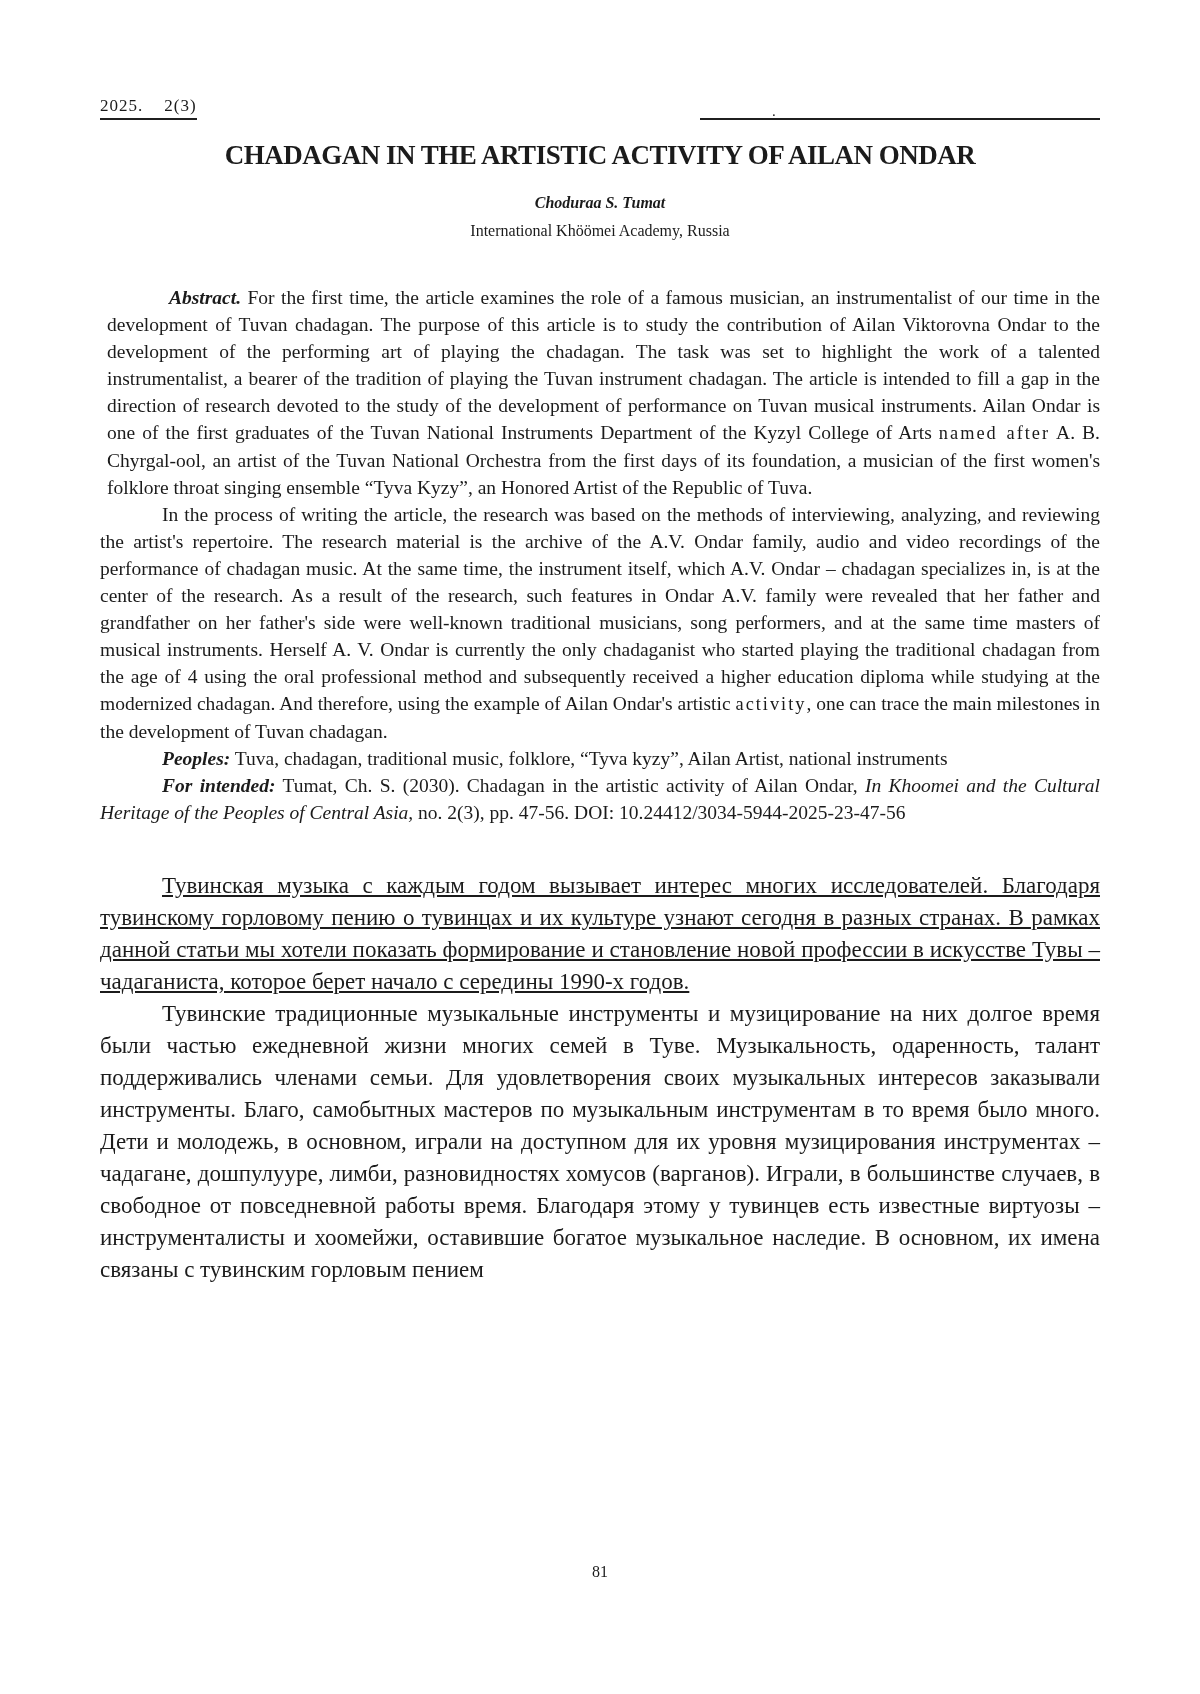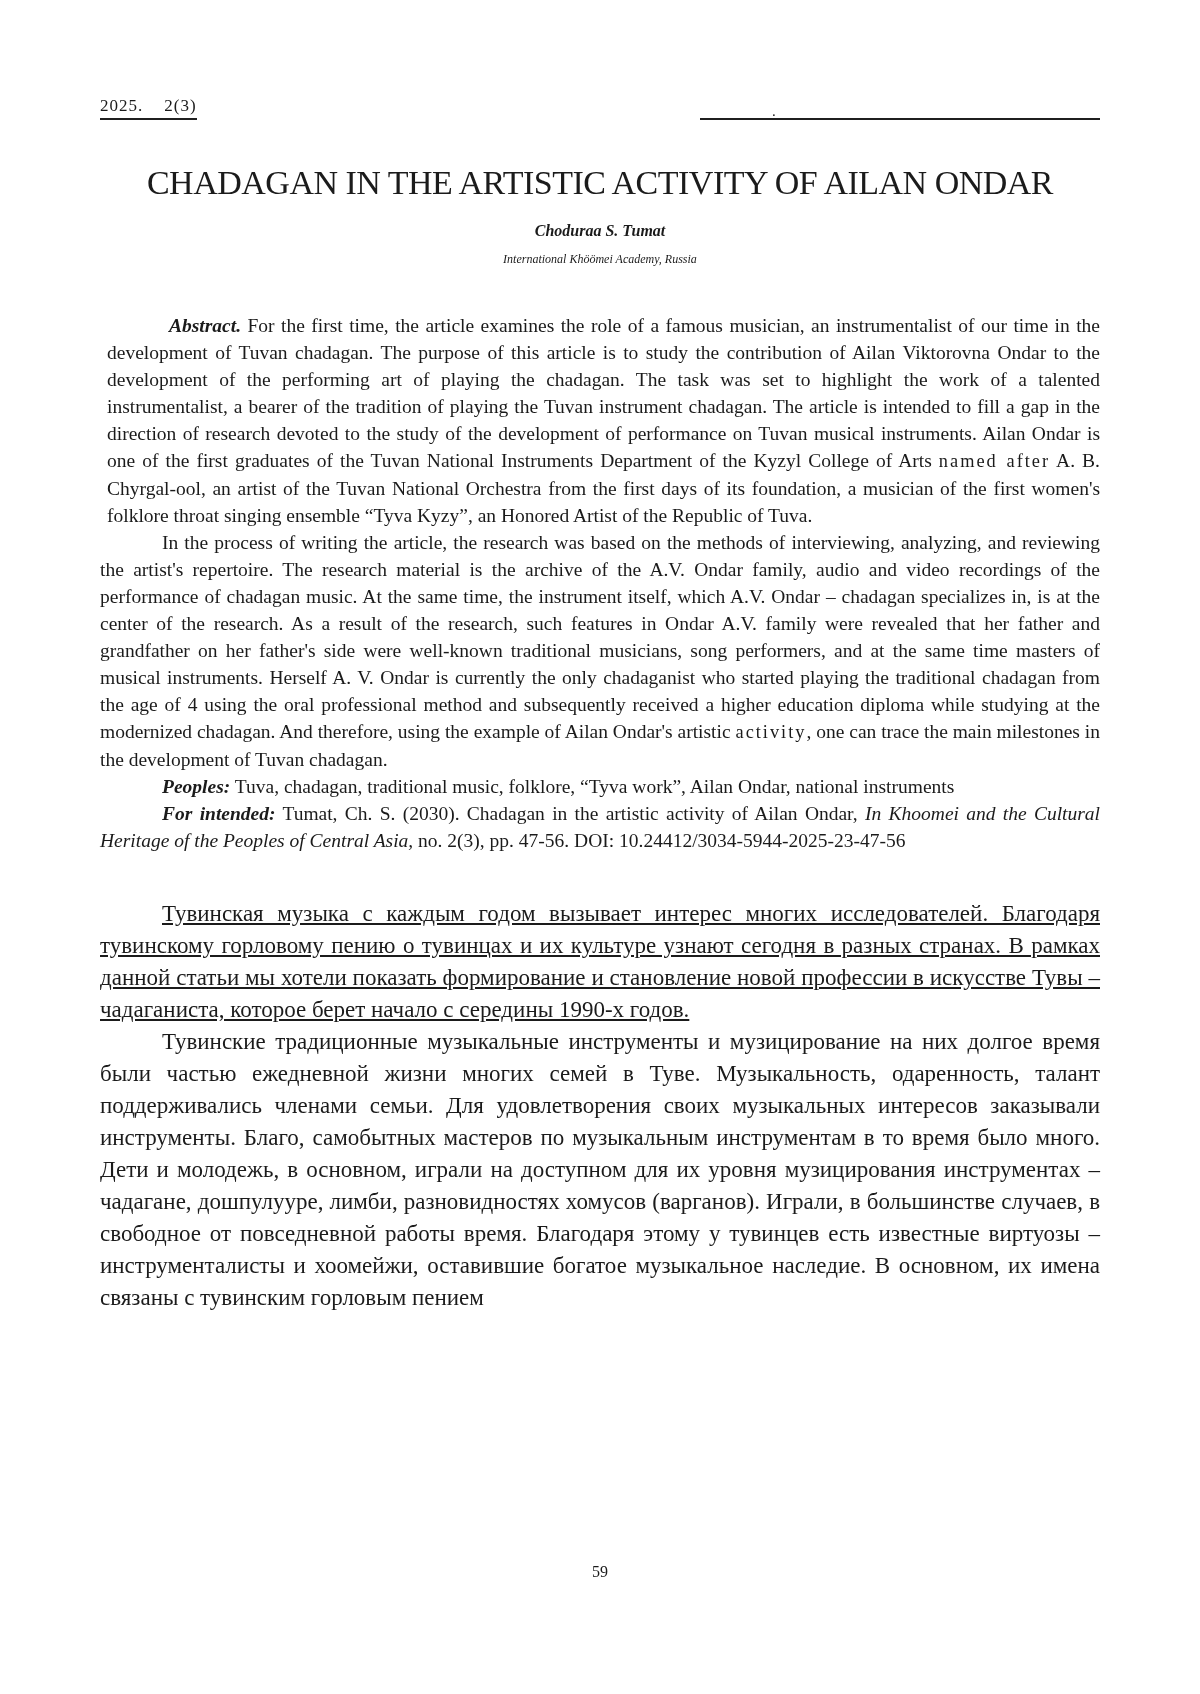--- a/index.html
+++ b/index.html
@@ -38,40 +38,39 @@
     border-bottom: 2.5px solid #1f1f1f;
   }
   .header-dot {
     position: absolute;
     left: 72px;
     bottom: -1px;
     font-size: 15px;
     line-height: 1;
   }
   .title {
-    margin: 46px 0 0 0;
+    margin: 18px 0 0 0;
     text-align: center;
-    font-size: 34px;
-    font-weight: 400;
+    font-size: 27px;
+    font-weight: 700;
     letter-spacing: -0.5px;
     line-height: 34px;
   }
   .author {
     margin-top: 18px;
     text-align: center;
     font-size: 16px;
     font-weight: 700;
     font-style: italic;
     line-height: 26px;
   }
   .affiliation {
     margin-top: 2px;
     text-align: center;
-    font-size: 12px;
-    font-style: italic;
+    font-size: 16px;
     line-height: 26px;
   }
   .para {
     margin: 0;
     text-align: justify;
     text-indent: 62px;
   }
   .para.en {
     font-size: 19.5px;
     line-height: 27px;
@@ -122,23 +121,23 @@
 
   <h1 class="title">CHADAGAN IN THE ARTISTIC ACTIVITY OF AILAN ONDAR</h1>
 
   <div class="author">Choduraa S. Tumat</div>
   <div class="affiliation">International Khöömei Academy, Russia</div>
 
   <p class="para en abstract-start"><span class="lead">Abstract.</span><span> For the first time, the article examines the role of a famous musician, an instrumentalist of our time in the development of Tuvan chadagan. The purpose of this article is to study the contribution of Ailan Viktorovna Ondar to the development of the performing art of playing the chadagan. The task was set to highlight the work of a talented instrumentalist, a bearer of the tradition of playing the Tuvan instrument chadagan. The article is intended to fill a gap in the direction of research devoted to the study of the development of performance on Tuvan musical instruments. Ailan Ondar is one of the first graduates of the Tuvan National Instruments Department of the Kyzyl College of Arts </span><span class="spaced">named after</span><span> A. B. Chyrgal-ool, an artist of the Tuvan National Orchestra from the first days of its foundation, a musician of the first women's folklore throat singing ensemble “Tyva Kyzy”, an Honored Artist of the Republic of Tuva.</span></p>
 
   <p class="para en"><span>In the process of writing the article, the research was based on the methods of interviewing, analyzing, and reviewing the artist's repertoire. The research material is the archive of the A.V. Ondar family, audio and video recordings of the performance of chadagan music. At the same time, the instrument itself, which A.V. Ondar – chadagan specializes in, is at the center of the research. As a result of the research, such features in Ondar A.V. family were revealed that her father and grandfather on her father's side were well-known traditional musicians, song performers, and at the same time masters of musical instruments. Herself A. V. Ondar is currently the only chadaganist who started playing the traditional chadagan from the age of 4 using the oral professional method and subsequently received a higher education diploma while studying at the modernized chadagan. And therefore, using the example of Ailan Ondar's artistic </span><span class="spaced">activity</span><span>, one can trace the main milestones in the development of Tuvan chadagan.</span></p>
 
-  <p class="para en"><span class="lead">Peoples:</span><span> Tuva, chadagan, traditional music, folklore, “Tyva work”, Ailan Ondar, national instruments</span></p>
+  <p class="para en"><span class="lead">Peoples:</span><span> Tuva, chadagan, traditional music, folklore, “Tyva kyzy”, Ailan Artist, national instruments</span></p>
 
   <p class="para en"><span class="lead">For intended:</span><span> Tumat, Ch. S.  (2030). Chadagan in the artistic activity of Ailan Ondar, </span><span class="src-italic">In Khoomei and the Cultural Heritage of the Peoples of Central Asia,</span><span> no. 2(3), pp. 47-56. DOI: 10.24412/3034-5944-2025-23-47-56</span></p>
 
   <p class="para ru ru-start">Тувинская музыка с каждым годом вызывает интерес многих исследователей. Благодаря тувинскому горловому пению о тувинцах и их культуре узнают сегодня в разных странах. В рамках данной статьи мы хотели показать формирование и становление новой профессии в искусстве Тувы – чадаганиста,  которое берет начало с середины 1990-х годов.</p>
 
   <p class="para ru">Тувинские традиционные музыкальные инструменты и музицирование на них долгое время были частью ежедневной жизни многих семей в Туве. Музыкальность, одаренность, талант поддерживались членами семьи. Для удовлетворения своих музыкальных интересов заказывали инструменты. Благо, самобытных мастеров по музыкальным инструментам в то время было много. Дети и молодежь, в основном, играли на доступном для их уровня музицирования инструментах – чадагане, дошпулууре, лимби, разновидностях хомусов (варганов). Играли, в большинстве случаев, в свободное от повседневной работы время. Благодаря этому у тувинцев есть известные виртуозы – инструменталисты и хоомейжи, оставившие богатое музыкальное наследие. В основном, их имена связаны с тувинским горловым пением</p>
 
-  <div class="footer"><span>59</span></div>
+  <div class="footer"><span>81</span></div>
 
 </div>
 
 </body></html>

